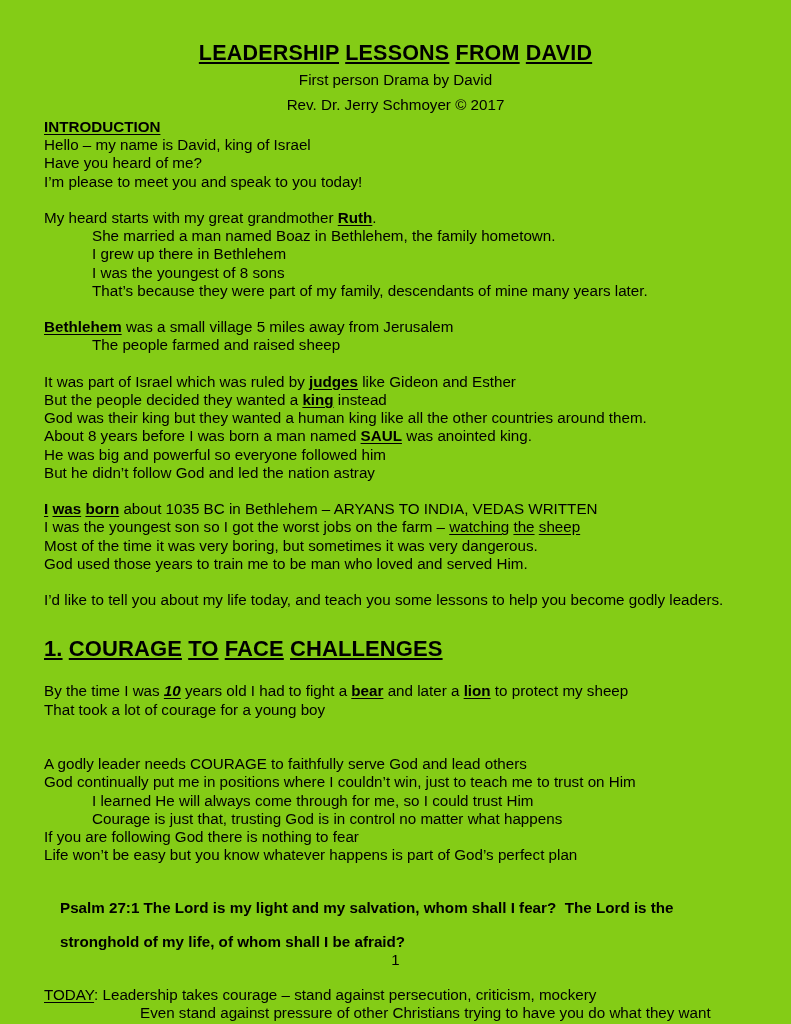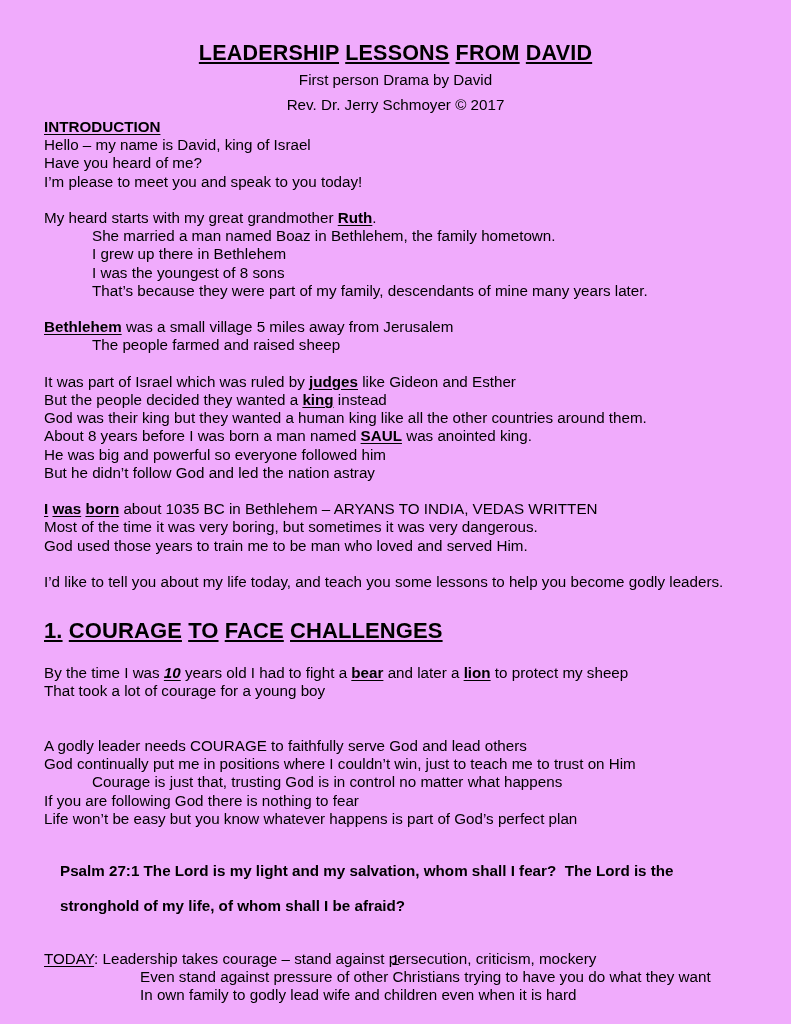--- a/index.html
+++ b/index.html
@@ -11,21 +11,21 @@
   body {
     font-family: "Liberation Sans", sans-serif;
     color: #000000;
     -webkit-font-smoothing: antialiased;
   }
   .page {
     position: relative;
     width: 791px;
     height: 1024px;
     margin: 0 auto;
-    background: #f0abfc;
+    background: #84cc16;
     box-sizing: border-box;
     padding: 40px 44px 0 44px;
     overflow: hidden;
   }
   .doc {
     font-size: 15.2px;
     line-height: 18.2px;
   }
 
   
@@ -135,20 +135,21 @@
     <div class="line"><span>It was part of Israel which was ruled by </span><span class="bu">judges</span><span> like Gideon and Esther</span></div>
     <div class="line"><span>But the people decided they wanted a </span><span class="bu">king</span><span> instead</span></div>
     <div class="line">God was their king but they wanted a human king like all the other countries around them.</div>
     <div class="line"><span>About 8 years before I was born a man named </span><span class="bu">SAUL</span><span> was anointed king.</span></div>
     <div class="line">He was big and powerful so everyone followed him</div>
     <div class="line">But he didn’t follow God and led the nation astray</div>
 
     <div class="line blank">&nbsp;</div>
 
     <div class="line"><span class="bu">I</span> <span class="bu">was</span> <span class="bu">born</span><span> about 1035 BC in Bethlehem – ARYANS TO INDIA, VEDAS WRITTEN</span></div>
+    <div class="line"><span>I was the youngest son so I got the worst jobs on the farm – </span><span class="u">watching</span> <span class="u">the</span> <span class="u">sheep</span></div>
     <div class="line">Most of the time it was very boring, but sometimes it was very dangerous.</div>
     <div class="line">God used those years to train me to be man who loved and served Him.</div>
 
     <div class="line blank">&nbsp;</div>
 
     <div class="line">I’d like to tell you about my life today, and teach you some lessons to help you become godly leaders.</div>
 
     <div class="gap-lg"></div>
 
     <div class="section-heading"><span class="u">1.</span> <span class="u">COURAGE</span> <span class="u">TO</span> <span class="u">FACE</span> <span class="u">CHALLENGES</span></div>
@@ -156,20 +157,21 @@
     <div class="gap-md"></div>
 
     <div class="line"><span>By the time I was </span><span class="biu">10</span><span> years old I had to fight a </span><span class="bu">bear</span><span> and later a </span><span class="bu">lion</span><span> to protect my sheep</span></div>
     <div class="line">That took a lot of courage for a young boy</div>
 
     <div class="line blank">&nbsp;</div>
     <div class="line blank">&nbsp;</div>
 
     <div class="line">A godly leader needs COURAGE to faithfully serve God and lead others</div>
     <div class="line">God continually put me in positions where I couldn’t win, just to teach me to trust on Him</div>
+    <div class="line ind1">I learned He will always come through for me, so I could trust Him</div>
     <div class="line ind1">Courage is just that, trusting God is in control no matter what happens</div>
     <div class="line">If you are following God there is nothing to fear</div>
     <div class="line">Life won’t be easy but you know whatever happens is part of God’s perfect plan</div>
 
     <div class="line blank">&nbsp;</div>
 
     <div class="quote">Psalm 27:1 The Lord is my light and my salvation, whom shall I fear?  The Lord is the</div>
     <div class="quote">stronghold of my life, of whom shall I be afraid?</div>
 
     <div class="line blank">&nbsp;</div>

